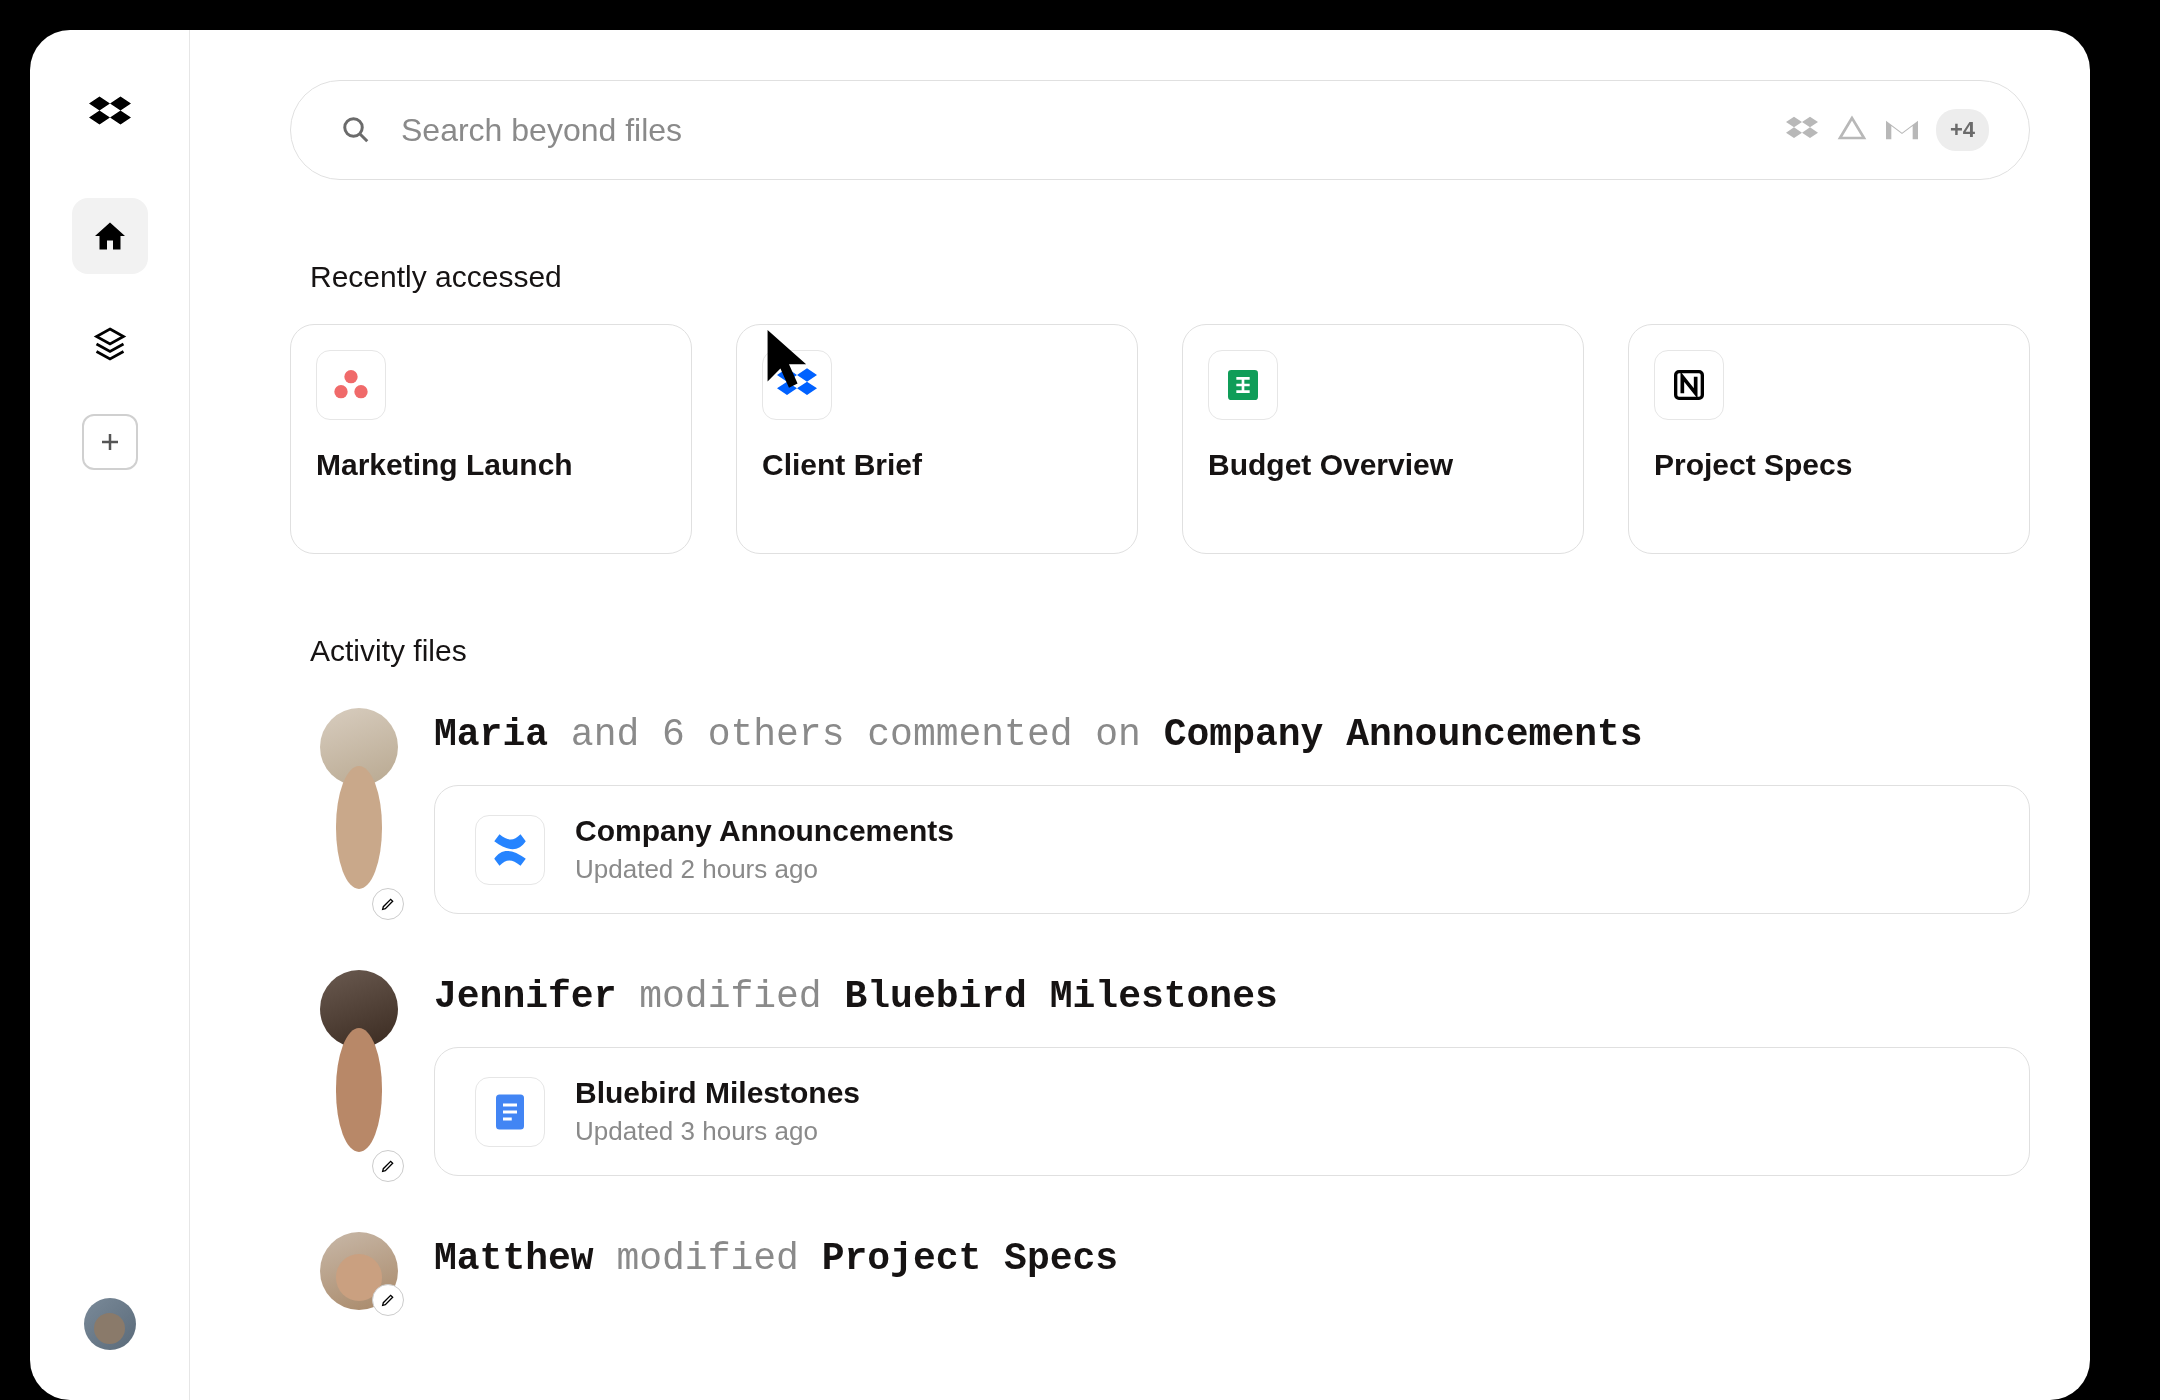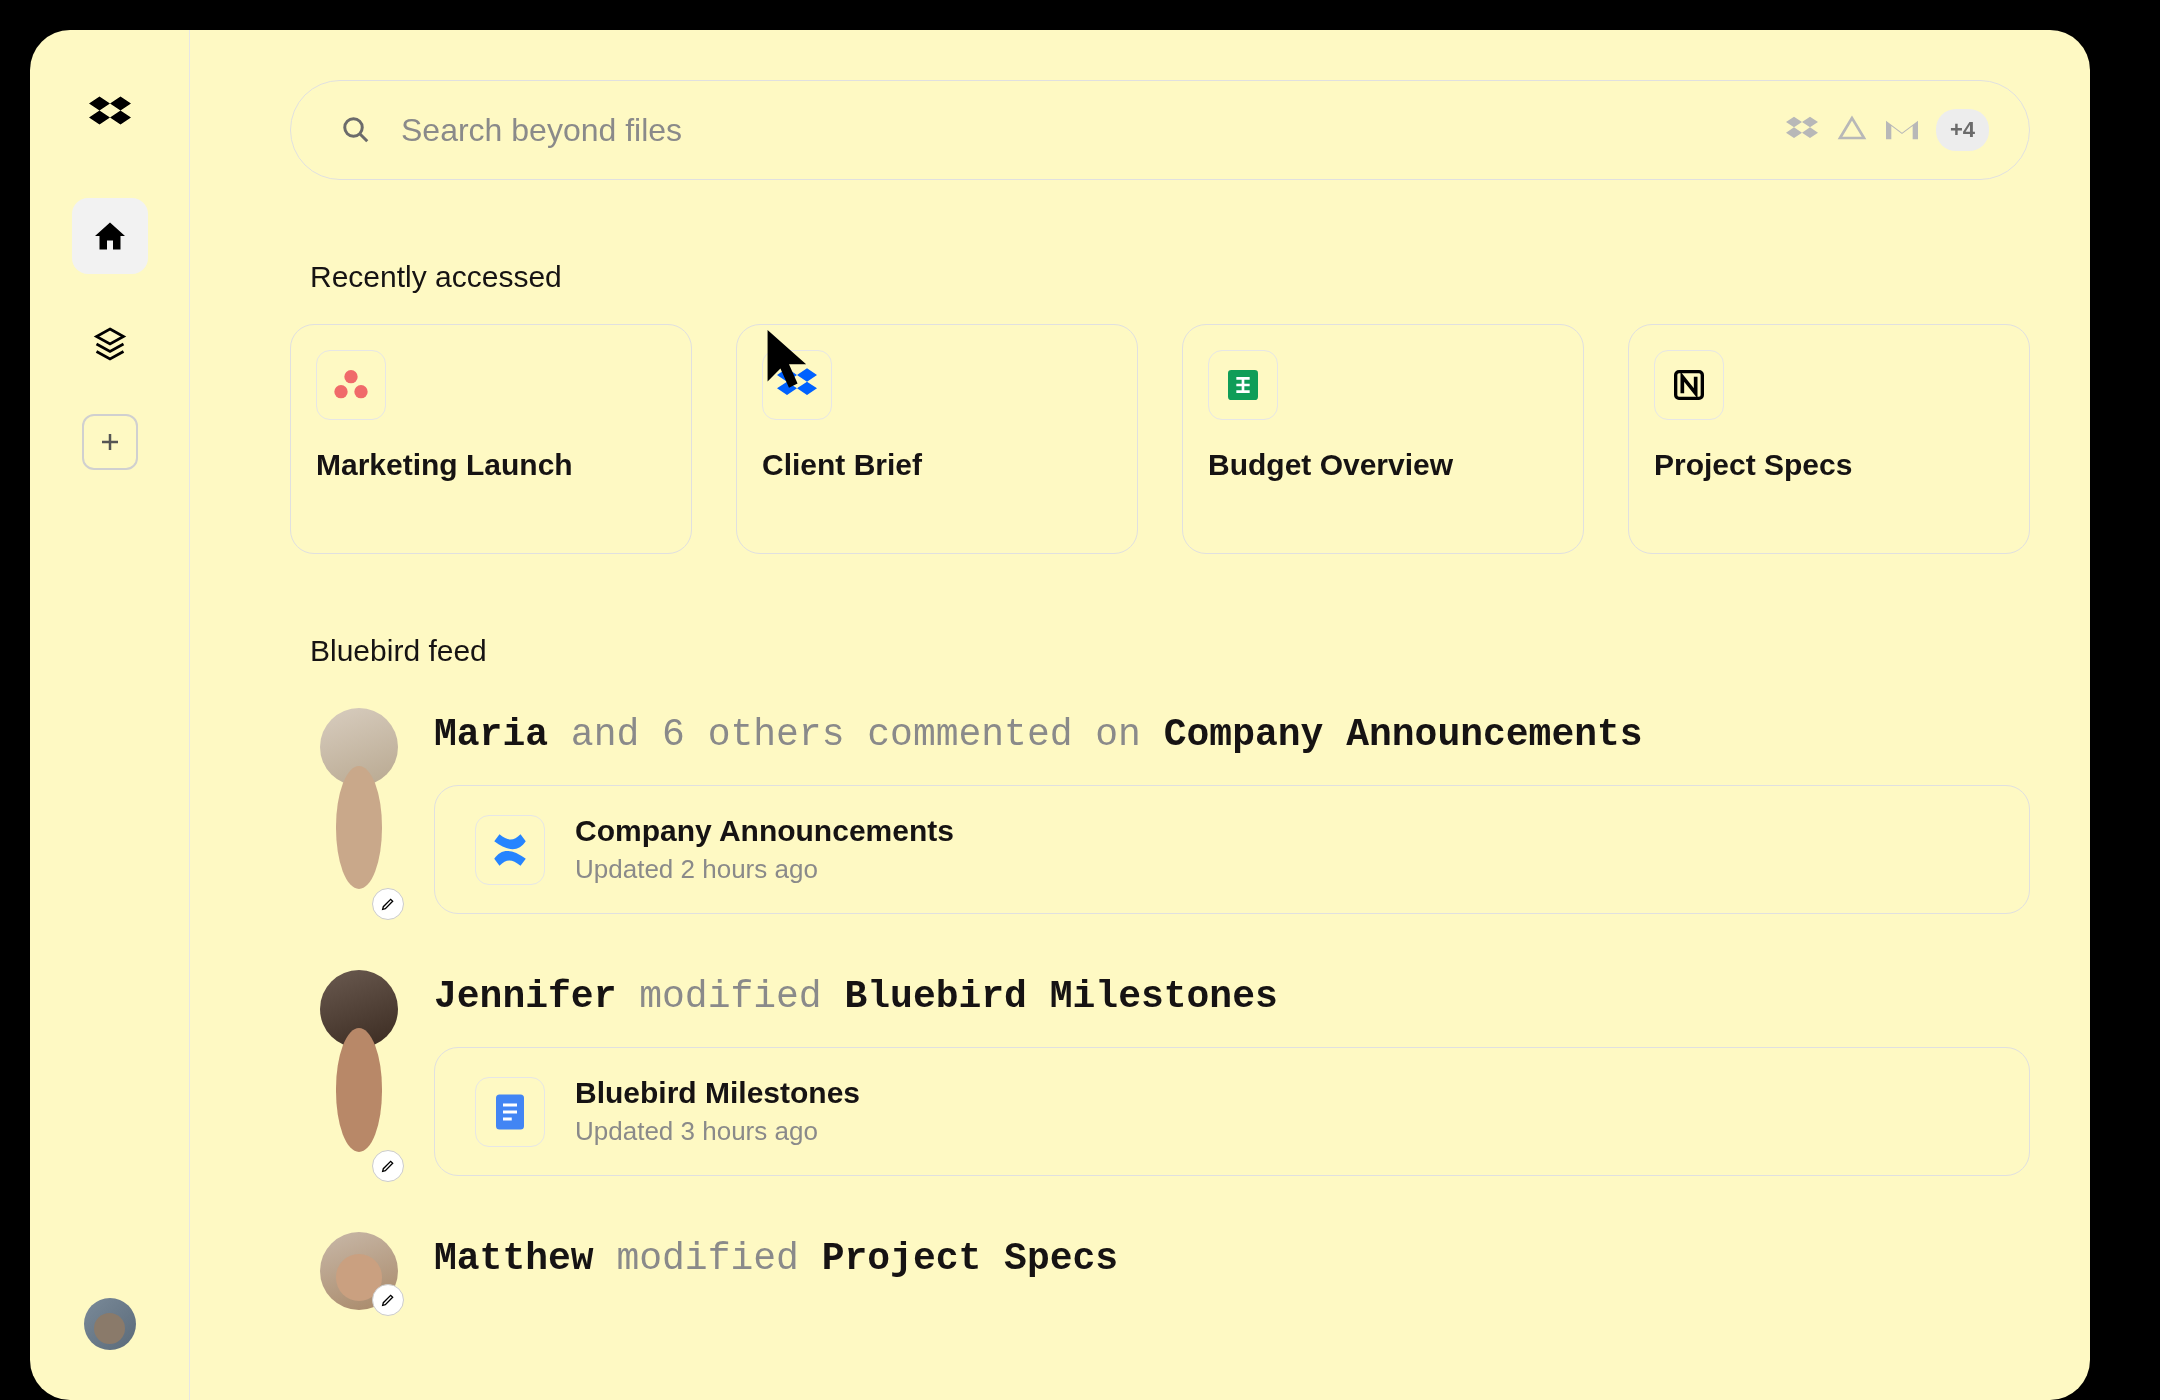--- a/index.html
+++ b/index.html
@@ -9,21 +9,21 @@
       width: 2160px;
       height: 1400px;
       overflow: hidden;
     }
     .app-window {
       position: absolute;
       top: 30px;
       left: 30px;
       width: 2060px;
       height: 1370px;
-      background: #fef9c3;
+      background: #ffffff;
       border-radius: 40px;
       overflow: hidden;
       display: flex;
       box-shadow: 0 10px 40px rgba(0,0,0,0.3);
     }
     .sidebar {
       width: 160px;
       border-right: 1px solid #e6e6e6;
       display: flex;
       flex-direction: column;
@@ -268,21 +268,21 @@
         <div class="recent-card-icon">
           <svg width="40" height="40" viewBox="0 0 24 24" fill="none" stroke="#000" stroke-width="2">
               <rect x="4" y="4" width="16" height="16" rx="2"></rect>
               <path d="M8 17V7l8 10V7" stroke-width="2.2"></path>
             </svg>
         </div>
         <div class="recent-card-title">Project Specs</div>
       </div>
     </div>
 
-    <div class="section-title">Bluebird feed</div>
+    <div class="section-title">Activity files</div>
     <div class="activity-list">
 
       <div class="activity-item">
         <div class="activity-avatar-wrap">
           <div class="activity-avatar" style="background:linear-gradient(160deg,#d8cdbf,#b8a890);">
               <div class="face">
                 <div class="face-circle"></div>
               </div>
             </div>
           <div class="activity-avatar-badge">

